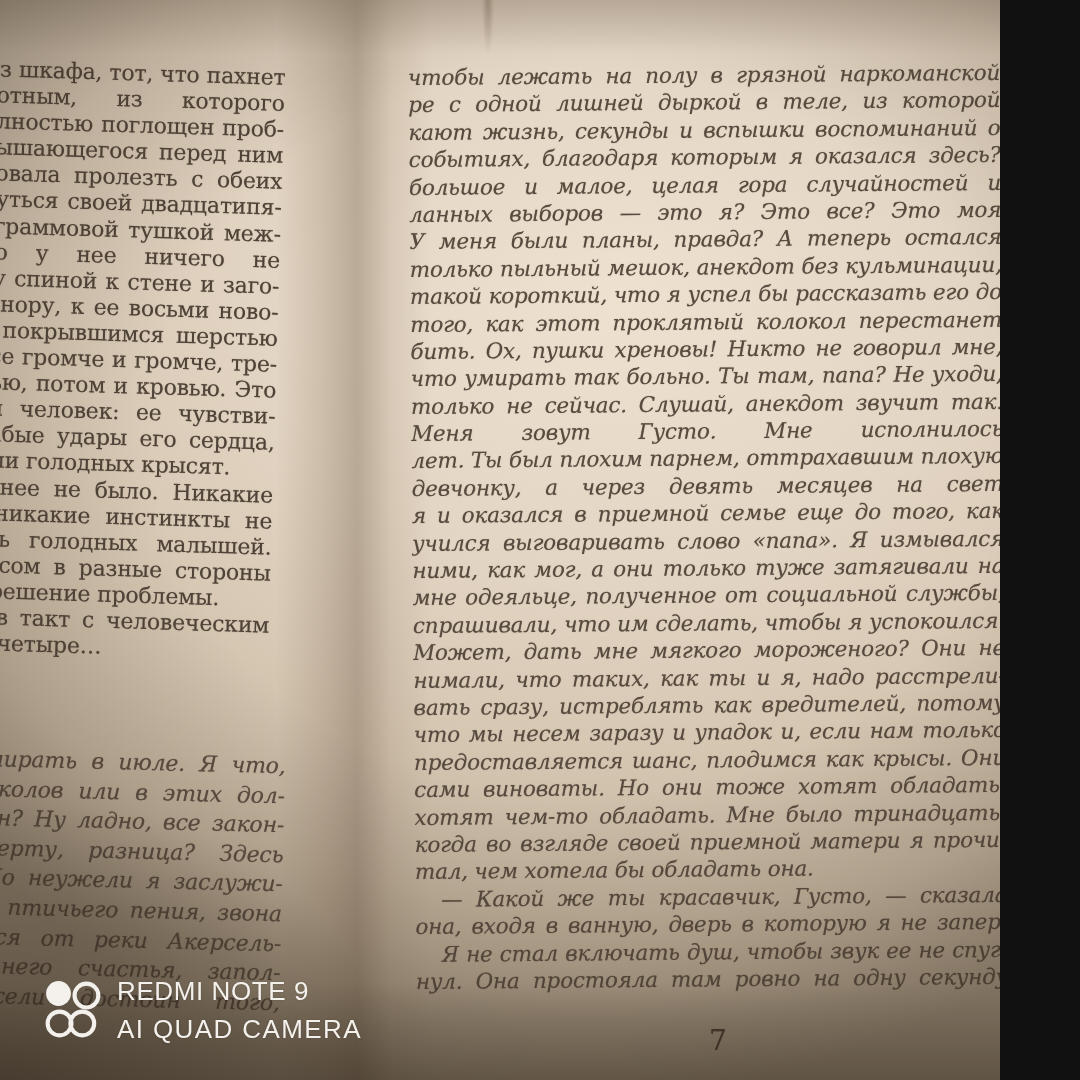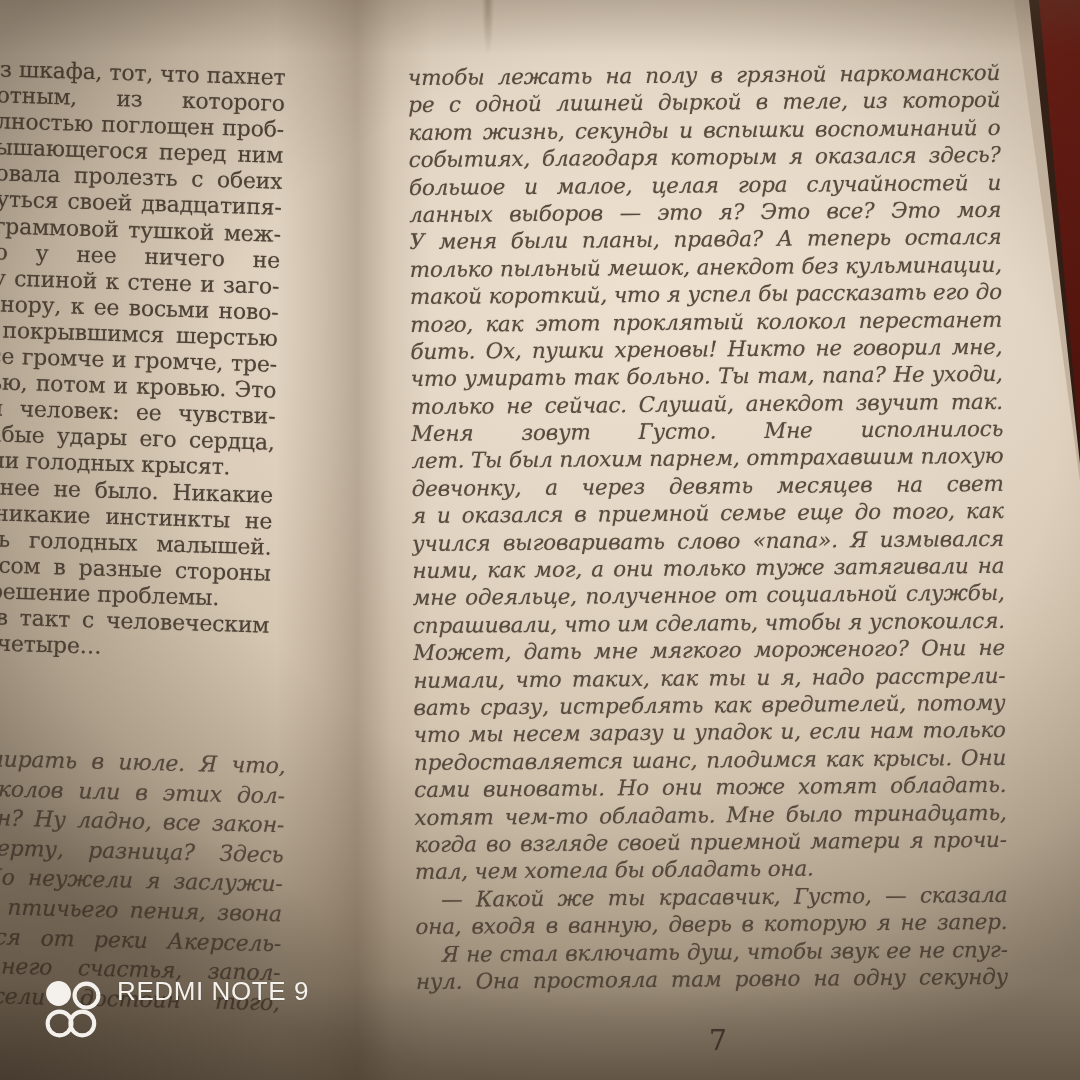--- a/index.html
+++ b/index.html
@@ -1,16 +1,16 @@
 <!DOCTYPE html>
 <html><head>
 <meta charset="utf-8">
 <style>
   html,body{margin:0;padding:0;background:#111;}
-  .photo{position:relative;width:1080px;height:1080px;overflow:hidden;
+  .photo{position:relative;width:1000px;height:1080px;overflow:hidden;
     background:radial-gradient(ellipse 950px 720px at 62% 28%, #eee1d0 0%, #e3d5c3 38%, #d6c7b3 62%, #c3b49f 84%, #ad9e88 100%);
     font-family:"DejaVu Serif", serif;}
   
   .gutter{position:absolute;left:276px;top:0;width:156px;height:1080px;
     background:linear-gradient(90deg, rgba(112,92,70,0) 0%, rgba(112,92,70,0.20) 30%, rgba(95,76,56,0.33) 52%, rgba(130,110,88,0.14) 74%, rgba(130,110,88,0) 100%);}
   .crease{position:absolute;left:468px;top:0;width:40px;height:90px;
     background:radial-gradient(ellipse 9px 80px at 50% 0%, rgba(90,72,52,0.35), rgba(90,72,52,0) 70%);}
   
   .txt{position:absolute;text-shadow:0 0 1px rgba(86,72,58,0.55);letter-spacing:-0.2px;}
   .txt .line{text-align:justify;text-align-last:justify;overflow:hidden;}
@@ -143,16 +143,17 @@
 
   <div class="wm">
     <svg width="58" height="60" viewBox="0 0 56 58">
       <circle cx="14" cy="14" r="12" fill="#f4f1ed"></circle>
       <circle cx="41" cy="16" r="11.5" fill="none" stroke="#f4f1ed" stroke-width="4"></circle>
       <circle cx="15" cy="43" r="11.5" fill="none" stroke="#f4f1ed" stroke-width="4"></circle>
       <circle cx="37" cy="43" r="11.5" fill="none" stroke="#f4f1ed" stroke-width="4"></circle>
     </svg>
     <div>
       <div class="wm-l1">REDMI NOTE 9</div>
+      <div class="wm-l2">AI QUAD CAMERA</div>
     </div>
   </div>
 
 </div>
 
 </body></html>

